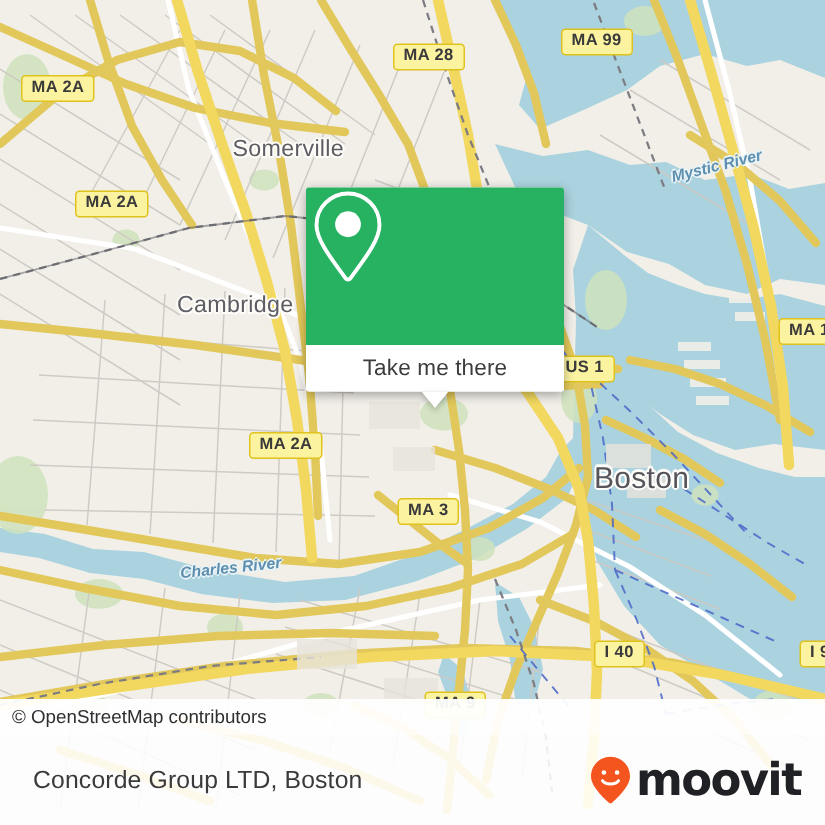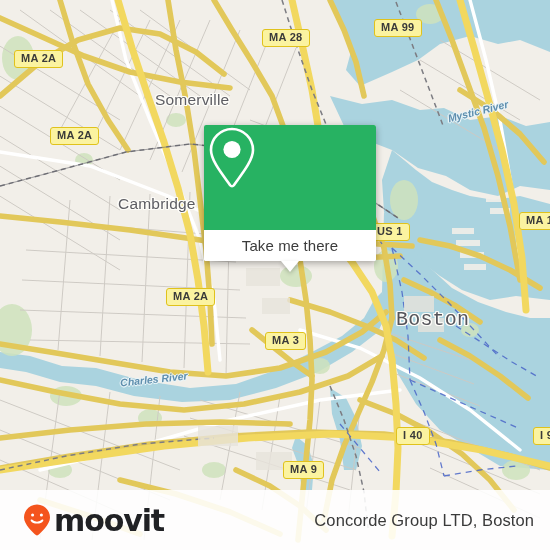--- a/index.html
+++ b/index.html
@@ -281,60 +281,63 @@
           <rect x="262" y="298" width="28" height="16"></rect>
           <rect x="198" y="426" width="40" height="20"></rect>
           <rect x="256" y="452" width="36" height="18"></rect>
         </g>
 
       </g>
     </svg>
 
     <div class="maplabel city" style="left:155px;top:91px;"><span>Somerville</span></div>
     <div class="maplabel city" style="left:118px;top:195px;"><span>Cambridge</span></div>
-    <div class="maplabel city big" style="left:396px;top:308px;font-family:Liberation Mono, monospace;"><span>Boston</span></div>
+    <div class="maplabel city big" style="left:396px;top:308px;"><span>Boston</span></div>
 
     <div class="maplabel water-label" style="left:447px;top:105px;transform:rotate(-14deg);"><span>Mystic River</span></div>
     <div class="maplabel water-label" style="left:120px;top:373px;transform:rotate(-6deg);"><span>Charles River</span></div>
 
     <div class="shield" style="left:14px;top:50px;"><span>MA 2A</span></div>
     <div class="shield" style="left:250px;top:29px;margin-left:12px;"><span>MA 28</span></div>
     <div class="shield" style="left:374px;top:19px;text-align:center;"><span>MA 99</span></div>
     <div class="shield" style="left:50px;top:127px;"><span>MA 2A</span></div>
     <div class="shield" style="left:519px;top:212px;"><span>MA 1</span></div>
-    <div class="shield" style="left:370px;top:223px;"><span>US 1</span></div>
+    <div class="shield" style="left:370px;top:237px;"><span>US 1</span></div>
     <div class="shield" style="left:166px;top:288px;"><span>MA 2A</span></div>
     <div class="shield" style="left:265px;top:316px;margin-top:16px;"><span>MA 3</span></div>
     <div class="shield" style="left:268px;top:461px;margin-left:15px;"><span>MA 9</span></div>
     <div class="shield" style="left:396px;top:427px;"><span>I 40</span></div>
     <div class="shield" style="left:533px;top:427px;"><span>I 9</span></div>
 
     <div id="popup">
       <div id="popup-head" style="background:#27b262;">
         <svg width="56" height="66" viewBox="0 0 56 66">
           <path d="M28 4 C16.4 4 7 13.4 7 25 C7 36 19 50 26.3 60.4 C27.1 61.6 28.9 61.6 29.7 60.4
                    C37 50 49 36 49 25 C49 13.4 39.6 4 28 4 Z" fill="none" stroke="#ffffff" stroke-width="2.6"></path>
           <circle cx="28" cy="24.5" r="8.6" fill="#ffffff"></circle>
         </svg>
       </div>
       <div id="popup-foot">
         <span>Take me there</span>
       </div>
       <div id="popup-tail"></div>
     </div>
 
+    <div id="attribution">
+      <span>© OpenStreetMap contributors</span>
+    </div>
   </div>
 
   <div id="bottombar">
+    <div id="place-title">Concorde Group LTD, Boston</div>
     <div id="brand">
       <svg width="30" height="34" viewBox="0 0 30 34">
         <path d="M15 1.5 C7.8 1.5 2 7.3 2 14.5 C2 21.4 11 29.5 13.9 32.1 C14.5 32.7 15.5 32.7 16.1 32.1
                  C19 29.5 28 21.4 28 14.5 C28 7.3 22.2 1.5 15 1.5 Z" fill="#f4541d"></path>
         <circle cx="10.6" cy="12" r="1.55" fill="#ffffff"></circle>
         <circle cx="19.4" cy="12" r="1.55" fill="#ffffff"></circle>
         <path d="M9.6 17.4 C11.6 20.4 18.4 20.4 20.4 17.4" fill="none" stroke="#ffffff" stroke-width="1.9" stroke-linecap="round"></path>
       </svg>
       <span id="brand-word">moovit</span>
     </div>
-    <div id="place-title">Concorde Group LTD, Boston</div>
   </div>
 
 </div>
 
 </body></html>

